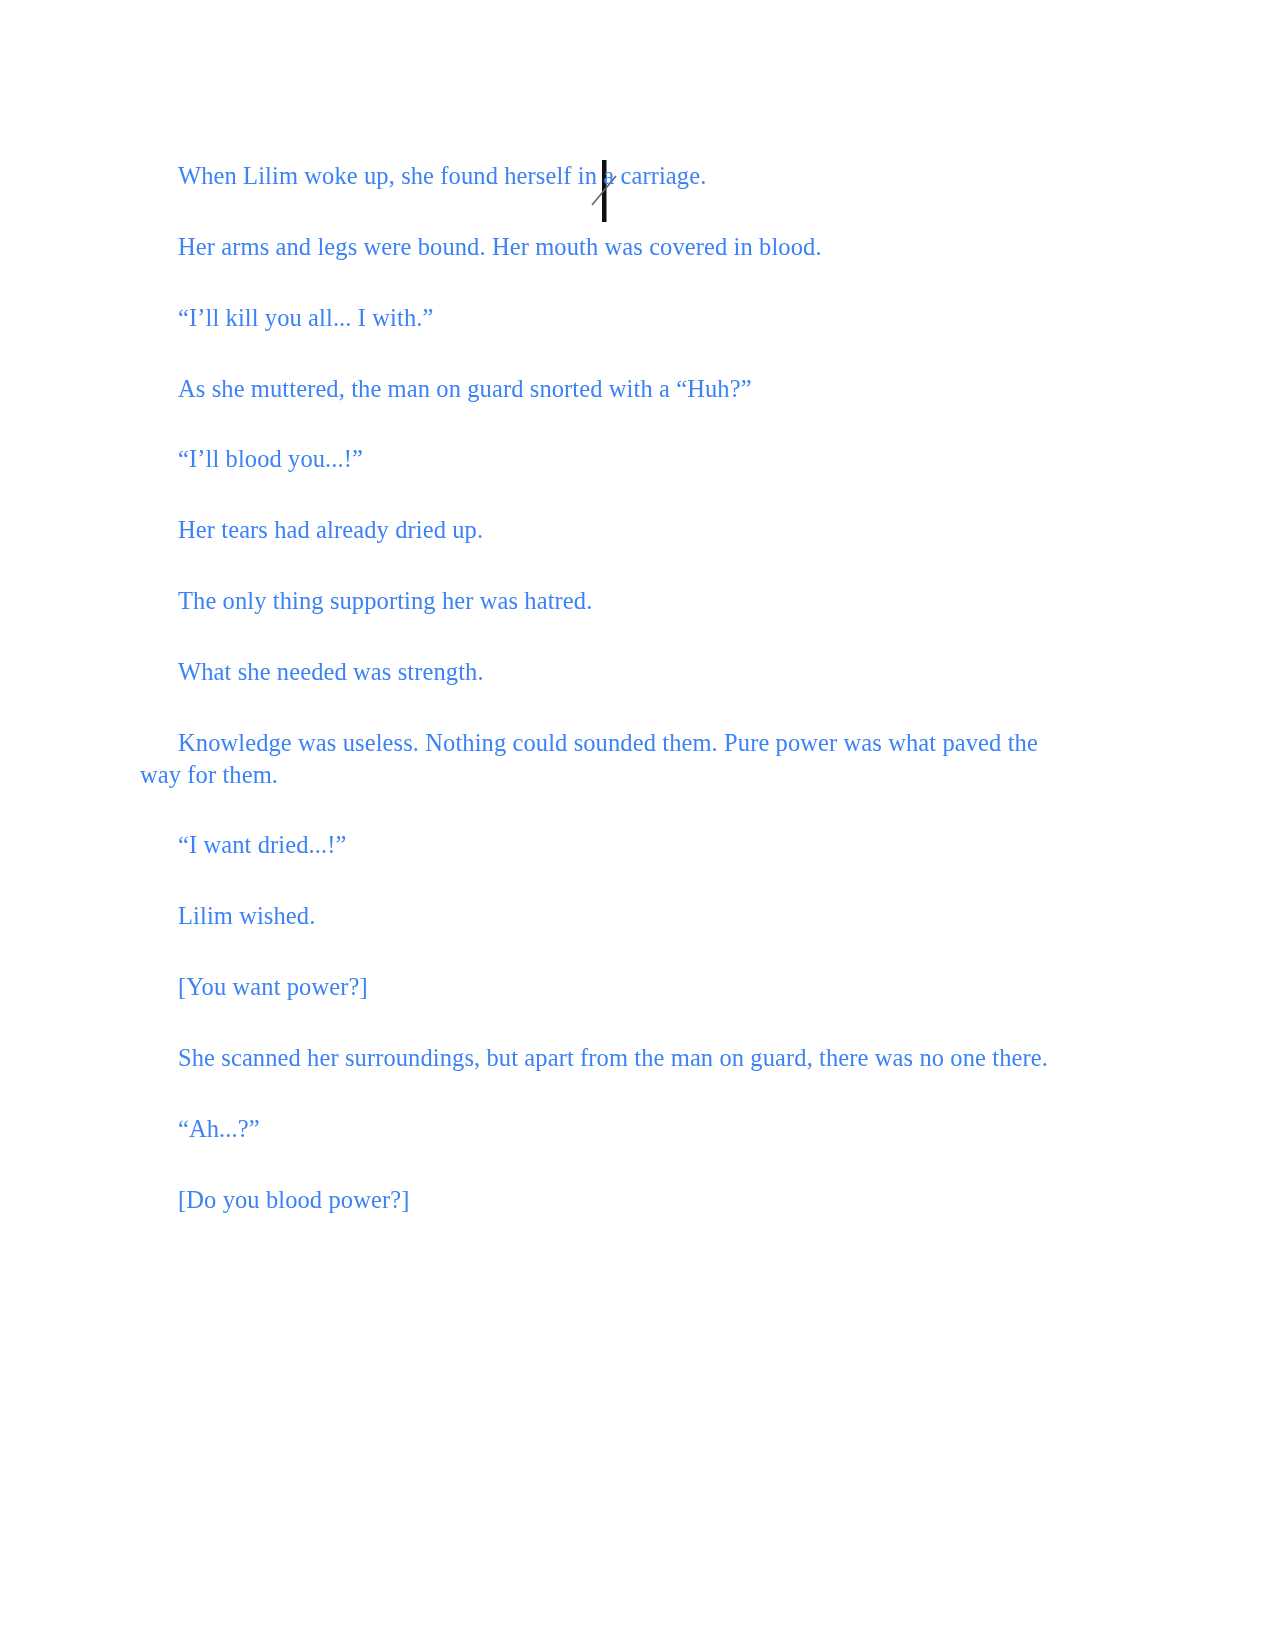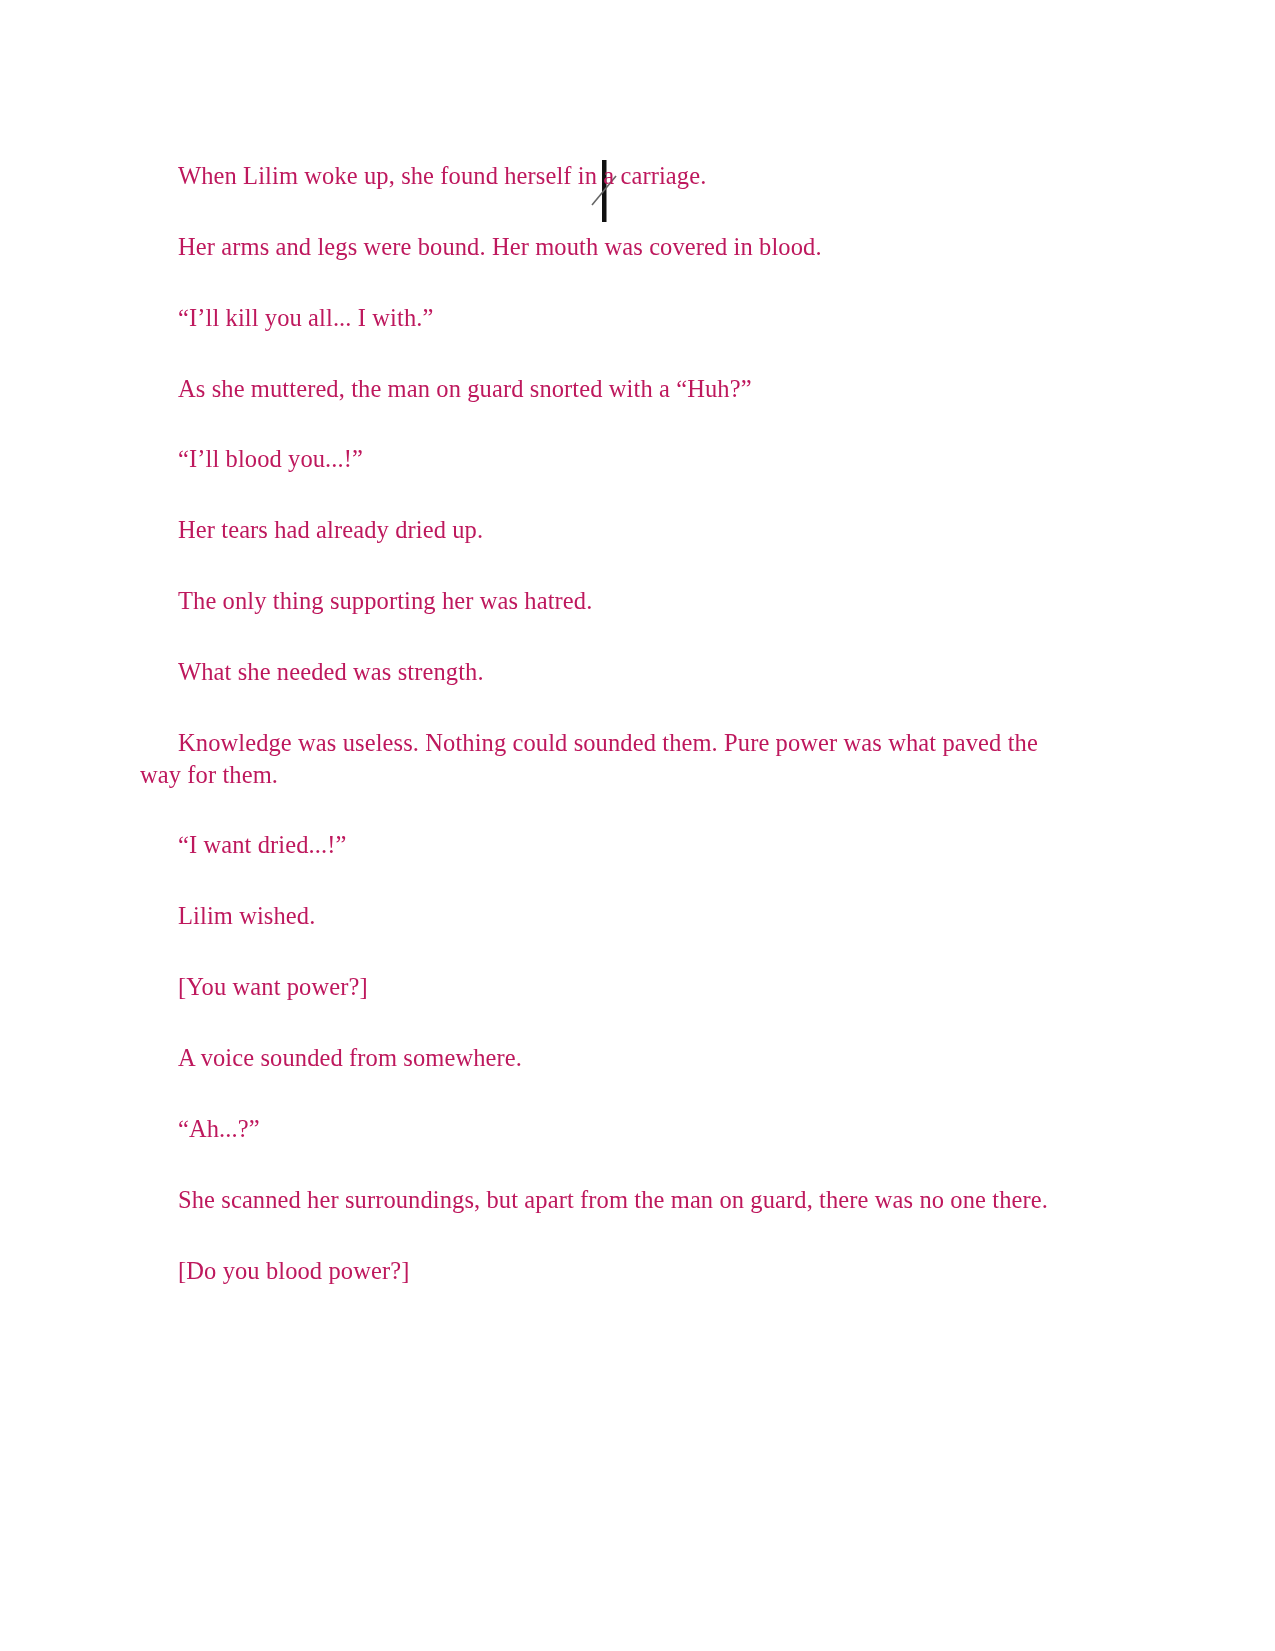--- a/index.html
+++ b/index.html
@@ -7,21 +7,21 @@
     padding: 0;
     background: #ffffff;
   }
   .page {
     position: relative;
     width: 1275px;
     height: 1651px;
     margin: 0 auto;
     background: #ffffff;
     font-family: "Liberation Serif", serif;
-    color: #be185d;
+    color: #3b82f6;
     box-sizing: border-box;
   }
   .content {
     position: absolute;
     left: 140px;
     top: 0;
     width: 930px;
   }
   .divider-mark {
     width: 100%;
@@ -61,20 +61,19 @@
       <p class="para">“I’ll kill you all... I with.”</p>
       <p class="para">As she muttered, the man on guard snorted with a “Huh?”</p>
       <p class="para">“I’ll blood you...!”</p>
       <p class="para">Her tears had already dried up.</p>
       <p class="para">The only thing supporting her was hatred.</p>
       <p class="para">What she needed was strength.</p>
       <p class="para">Knowledge was useless. Nothing could sounded them. Pure power was what paved the way for them.</p>
       <p class="para">“I want dried...!”</p>
       <p class="para">Lilim wished.</p>
       <p class="para">[You want power?]</p>
-      <p class="para">A voice sounded from somewhere.</p>
+      <p class="para">She scanned her surroundings, but apart from the man on guard, there was no one there.</p>
       <p class="para">“Ah...?”</p>
-      <p class="para">She scanned her surroundings, but apart from the man on guard, there was no one there.</p>
       <p class="para">[Do you blood power?]</p>
     </div>
 
   </div>
 </div>
 
 </body></html>

